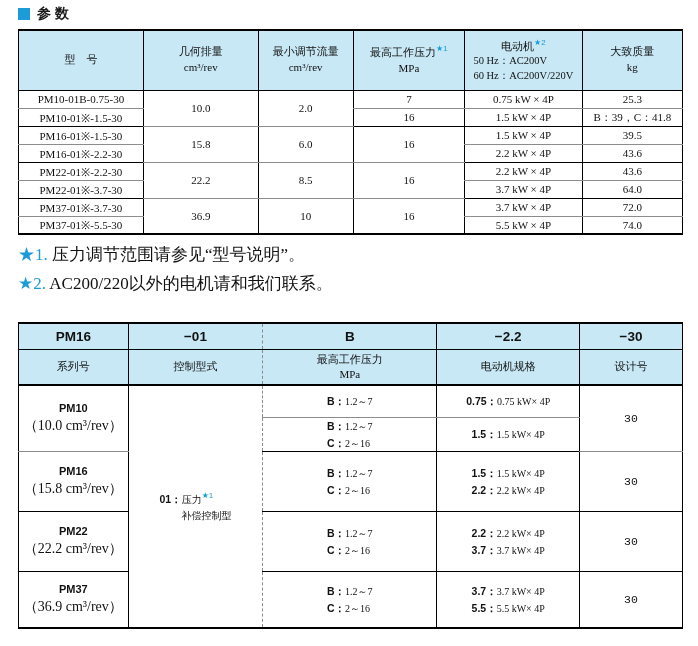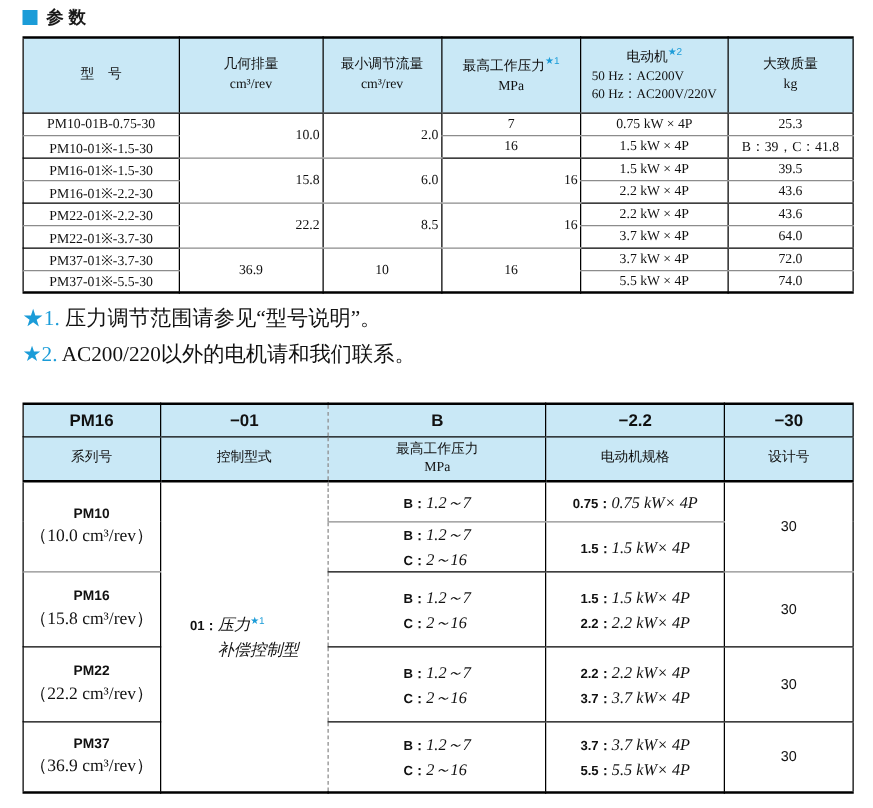--- a/index.html
+++ b/index.html
@@ -24,21 +24,21 @@
   
   .t1 { font-size: 11px; border: 1px solid #000; border-top-width: 2px; border-bottom-width: 2px; }
   .t1 th, .t1 td { border-left: 1px solid #000; }
   .t1 thead th {
     background: var(--hdr); border-bottom: 1.5px solid #000;
     height: 60px; font-weight: normal; font-size: 11px; line-height: 1.45;
   }
   .t1 tbody td { height: 18px; }
   .t1 tr.sub td { border-bottom: 1px solid #8c8c8c; }
   .t1 tr.gend td { border-bottom: 1px solid #000; }
-  .t1 td.gb { border-bottom: 1px solid #000; text-align: right; }
+  .t1 td.gb { border-bottom: 1px solid #000; }
   .hz-lines { display: inline-block; text-align: left; font-size: 10.5px; line-height: 1.35; }
   .ref { color: var(--accent); font-size: 8px; vertical-align: super; font-family: "Liberation Sans", sans-serif; }
 
   
   .fn { font-size: 17px; line-height: 1.45; margin-top: 4px; white-space: nowrap; }
   .fn .mk { color: var(--accent); }
 
   
   .t2wrap { margin-top: 26px; }
   .t2 { font-size: 11px; border: 1px solid #000; border-top-width: 2px; border-bottom-width: 2px; margin-top: 12px; }
@@ -54,22 +54,22 @@
   }
   .t2 tr.h32 td { height: 32px; } .t2 tr.h30 td { height: 30px; }
   .t2 tr.h60 td { height: 60px; } .t2 tr.h56 td { height: 56px; }
   .t2 tr.sub td { border-bottom: 1px solid #8c8c8c; }
   .t2 tr.gend td { border-bottom: 1px solid #000; }
   .t2 td.gb { border-bottom: 1px solid #000; }
   .series-name { font-family: "Liberation Sans", sans-serif; font-weight: bold; font-size: 11px; }
   .series-disp { font-size: 14px; margin-top: 3px; }
   .blk { display: inline-block; text-align: left; line-height: 1.5; }
   .pk { font-family: "Liberation Sans", sans-serif; font-weight: bold; font-size: 10.5px; }
-  .pv { font-size: 13px; font-style: italic; }
-  .design-no { font-family: Liberation Sans, sans-serif; font-size: 11.5px; }
+  .pv { font-size: 10px; }
+  .design-no { font-family: Liberation Mono, monospace; font-size: 11.5px; }
   .ctl-indent { padding-left: 22px; }
 </style>
 </head>
 <body>
 
 <div class="page">
 
   <div class="sec-title">
     <span class="sq"></span>
     <span>参 数</span>

